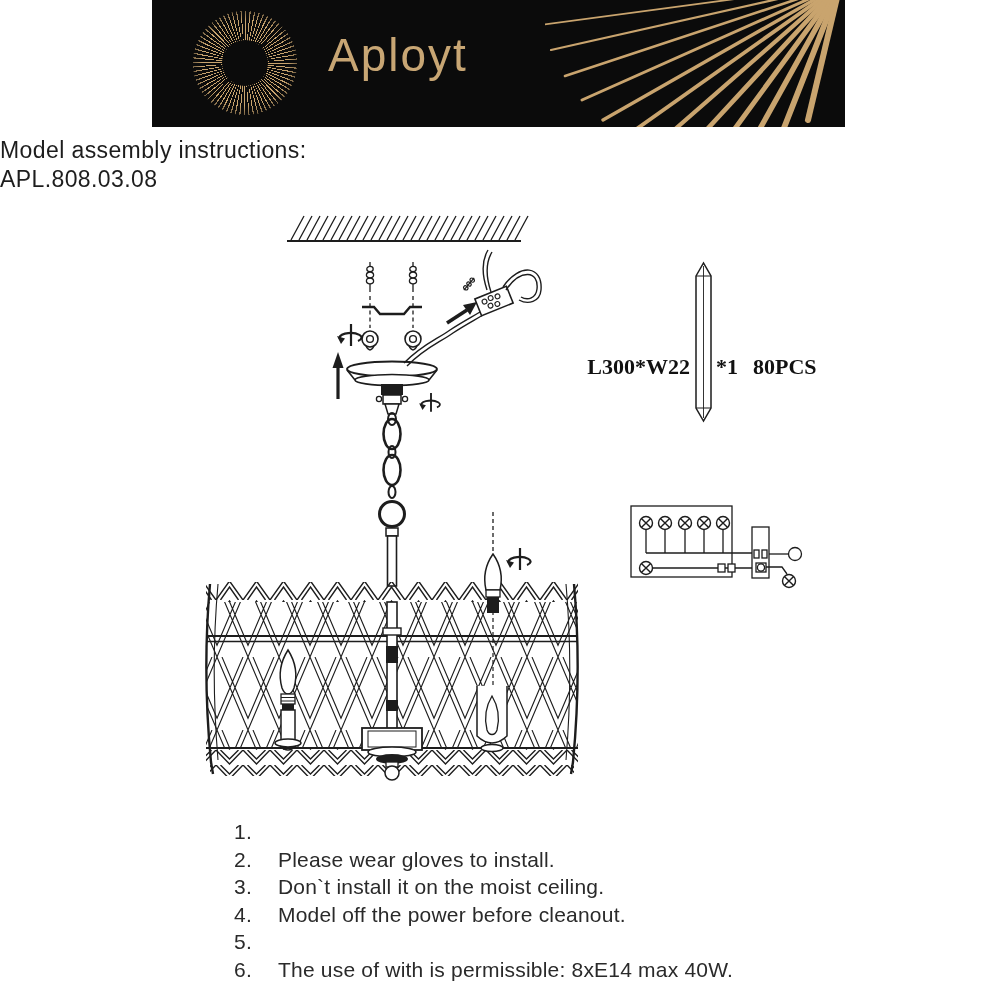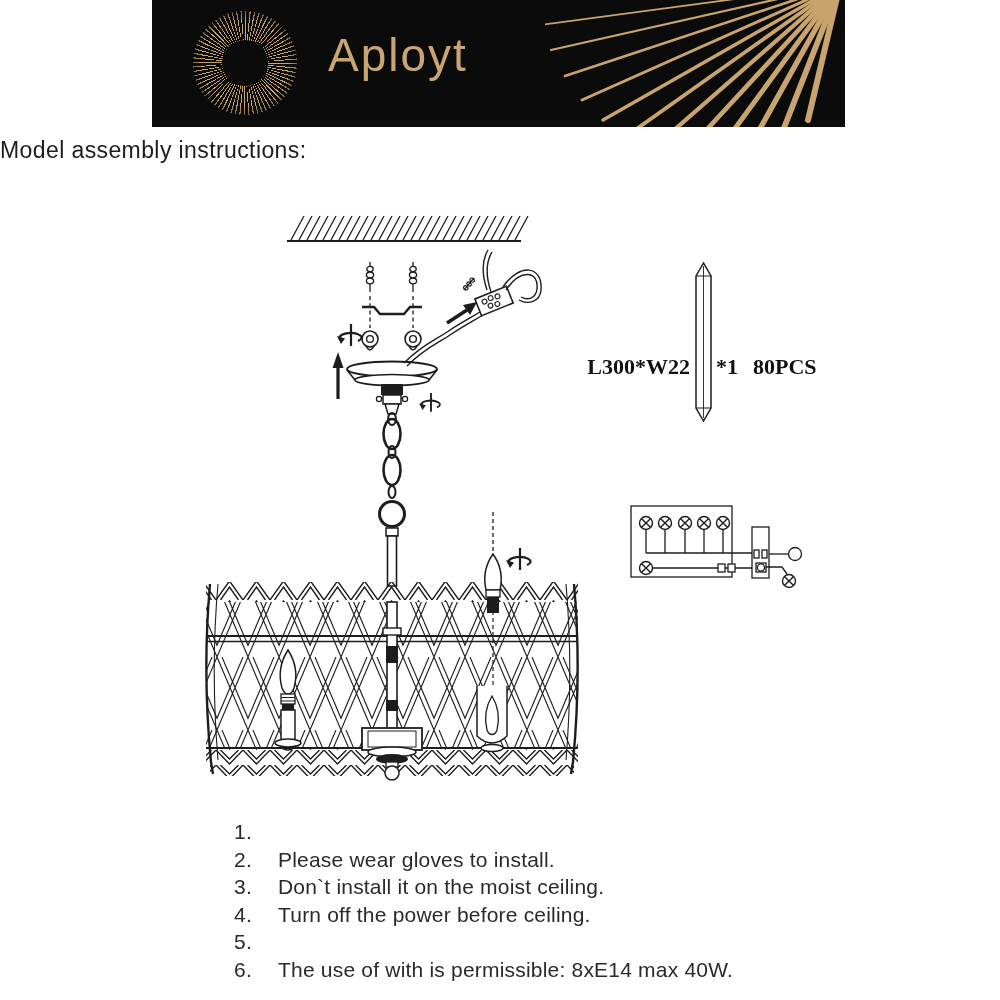--- a/index.html
+++ b/index.html
@@ -55,20 +55,21 @@
       <line x1="295" y1="-15" x2="175" y2="149" stroke-width="5"></line>
       <line x1="295" y1="-15" x2="207" y2="143" stroke-width="5.4"></line>
       <line x1="295" y1="-15" x2="237" y2="133" stroke-width="5.8"></line>
       <line x1="295" y1="-15" x2="263" y2="120" stroke-width="6"></line>
     </g>
   </svg>
 </header>
 
 <div class="titleblock">
   <div>Model assembly instructions:</div>
+  <div>APL.808.03.08</div>
 </div>
 
 <svg class="drawing" width="1000" height="1000" viewBox="0 0 1000 1000">
   <defs>
     <pattern id="lat" width="31" height="73" patternUnits="userSpaceOnUse">
       <path d="M0,0L31,73M31,0L0,73M5,0L36,73M26,0L-5,73" stroke="#1d1d1d" stroke-width="1.1" fill="none"></path>
     </pattern>
     <pattern id="zu" width="27" height="20" patternUnits="userSpaceOnUse">
       <path d="M0,20L13.5,1L27,20M4.5,20L13.5,7L22.5,20" stroke="#1d1d1d" stroke-width="1.4" fill="none"></path>
     </pattern>
@@ -265,21 +266,21 @@
   <li class="item">
     <span class="num">2.</span>
     <span class="txt">Please wear gloves to install.</span>
   </li>
   <li class="item">
     <span class="num">3.</span>
     <span class="txt">Don`t install it on the moist ceiling.</span>
   </li>
   <li class="item">
     <span class="num">4.</span>
-    <span class="txt">Turn off the power before ceiling.</span>
+    <span class="txt">Model off the power before cleanout.</span>
   </li>
   <li class="item">
     <span class="num">5.</span>
   </li>
   <li class="item">
     <span class="num">6.</span>
     <span class="txt">The use of with is permissible: 8xE14 max 40W.</span>
   </li>
 </ol>
 

